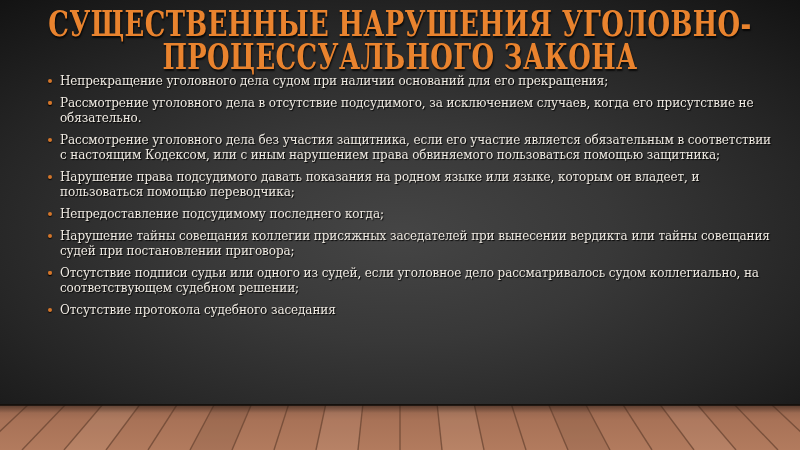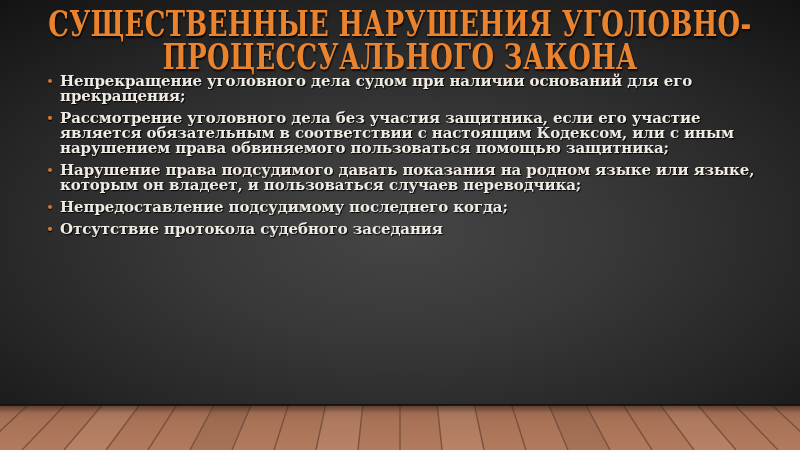--- a/index.html
+++ b/index.html
@@ -28,22 +28,22 @@
   
   .bullets{
     position:absolute;top:74px;left:47px;right:29px;
     margin:0;padding:0;list-style:none;
   }
   .bullets li{
     position:relative;
     padding-left:13px;
     margin-bottom:7px;
     color:#EFEAE2;
-    font-weight:bold;
-    font-size:15px;line-height:15px;
+    font-weight:normal;
+    font-size:12px;line-height:15px;
     letter-spacing:-.1px;
     text-shadow:1px 1px 1px rgba(0,0,0,.9);
   }
   .dot{
     position:absolute;left:1px;top:5px;
     width:4px;height:4px;border-radius:50%;
     background:#D4762B;
     box-shadow:0 1px 1px rgba(0,0,0,.8);
   }
   
@@ -58,24 +58,27 @@
 <div class="slide">
 
   <div class="title">
     <div>СУЩЕСТВЕННЫЕ НАРУШЕНИЯ УГОЛОВНО-</div>
     <div>ПРОЦЕССУАЛЬНОГО ЗАКОНА</div>
   </div>
 
   <ul class="bullets">
     <li><span class="dot"></span><span>Непрекращение уголовного дела судом при наличии оснований для его прекращения;</span></li>
     <li><span class="dot"></span></li>
+    <li><span class="dot"></span><span>Рассмотрение уголовного дела в отсутствие подсудимого, за исключением случаев, когда его присутствие не обязательно.</span></li>
     <li><span class="dot"></span><span>Рассмотрение уголовного дела без участия защитника, если его участие является обязательным в соответствии с настоящим Кодексом, или с иным нарушением права обвиняемого пользоваться помощью защитника;</span></li>
-    <li><span class="dot"></span><span>Нарушение права подсудимого давать показания на родном языке или языке, которым он владеет, и пользоваться случаев переводчика;</span></li>
+    <li><span class="dot"></span><span>Нарушение права подсудимого давать показания на родном языке или языке, которым он владеет, и пользоваться помощью переводчика;</span></li>
     <li><span class="dot"></span><span>Непредоставление подсудимому последнего когда;</span></li>
+    <li><span class="dot"></span><span>Нарушение тайны совещания коллегии присяжных заседателей при вынесении вердикта или тайны совещания судей при постановлении приговора;</span></li>
     <li><span class="dot"></span></li>
+    <li><span class="dot"></span><span>Отсутствие подписи судьи или одного из судей, если уголовное дело рассматривалось судом коллегиально, на соответствующем судебном решении;</span></li>
     <li><span class="dot"></span><span>Отсутствие протокола судебного заседания</span></li>
   </ul>
 
   <div class="floor">
     <svg viewBox="0 0 800 46" preserveAspectRatio="none">
       <defs>
         <linearGradient id="woodGrad" x1="0" y1="0" x2="0" y2="1">
           <stop offset="0" stop-color="#8E604A"></stop>
           <stop offset="0.35" stop-color="#A87257"></stop>
           <stop offset="1" stop-color="#B27B5E"></stop>

